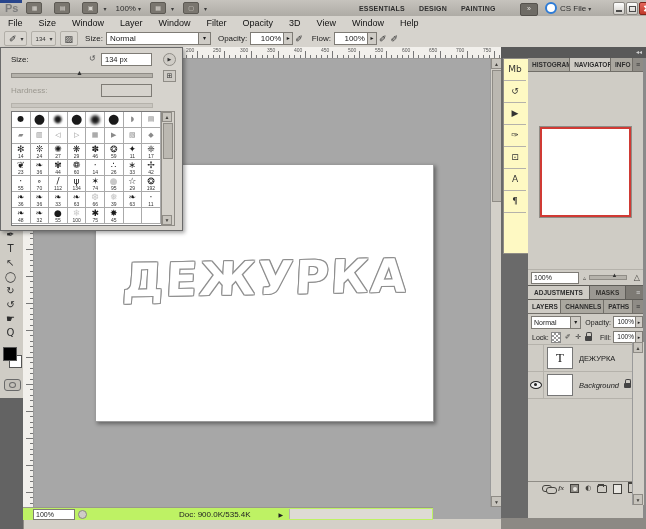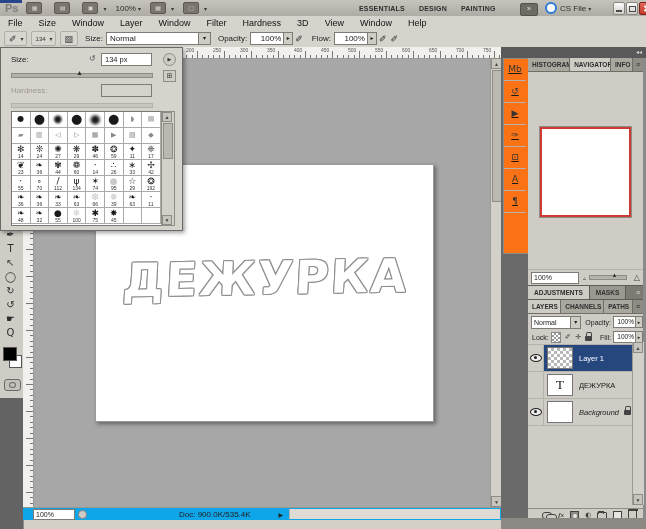--- a/index.html
+++ b/index.html
@@ -57,31 +57,31 @@
   .htick{position:absolute;bottom:0;width:1px;background:#777;}
   .vtick{position:absolute;right:0;height:1px;background:#777;}
   .hlabel{position:absolute;top:0;font-size:5px;color:#555;}
   .canvas-area{left:10px;top:11px;width:457px;height:449px;overflow:hidden;}
   .white-canvas{position:absolute;left:62px;top:106px;width:337px;height:256px;background:#fff;box-shadow:2px 2px 4px rgba(0,0,0,.4);border:1px solid #9a9a9a;}
   .canvas-word{position:absolute;left:12px;top:86px;width:315px;text-align:center;font-family:"DejaVu Sans",sans-serif;font-weight:bold;font-size:46px;letter-spacing:2px;color:#fff;transform:skewX(-4deg) rotate(-1deg);
     text-shadow:-1px -1px 0 #8f8f8f,1px -1px 0 #8f8f8f,-1px 1px 0 #8f8f8f,1px 1px 0 #8f8f8f,0 -1px 0 #8f8f8f,0 1px 0 #8f8f8f,-1px 0 0 #8f8f8f,1px 0 0 #8f8f8f;}
   .doc-vscroll{left:467px;top:11px;width:11px;height:449px;background:#d3d0c9;border-left:1px solid #9a9a9a;}
   .scroll-arrow{position:absolute;left:0;width:11px;height:11px;background:#c7c4bd;border:1px solid #8f8c86;font-size:5px;text-align:center;line-height:10px;color:#44423e;box-sizing:border-box;}
   .vthumb{position:absolute;left:1px;top:12px;width:8px;height:130px;background:#bbb8b1;border:1px solid #8f8c86;}
-  .status-bar{left:0;top:460px;width:478px;height:12px;background:#0ea5e9;border-top:1px solid #9a978f;display:flex;align-items:center;font-size:8px;}
+  .status-bar{left:0;top:460px;width:410px;height:12px;background:#bef264;border-top:1px solid #9a978f;display:flex;align-items:center;font-size:8px;}
   .status-zoom{width:38px;height:9px;background:#fff;border:1px solid #7e7b75;margin-left:10px;padding-left:2px;font-size:7px;line-height:9px;}
   .status-circ{width:7px;height:7px;border:1px solid #8a8782;border-radius:50%;margin-left:3px;background:#cfccc6;}
   .status-doc{margin-left:92px;font-size:8px;color:#222;}
   .status-play{margin-left:28px;font-size:6px;color:#222;}
   .status-rest{flex:1;height:10px;background:#dedbd5;border-left:1px solid #b5b2ab;margin-left:6px;margin-right:1px;}
   
   .dock-darkcol{left:501px;top:47px;width:27px;height:482px;background:#6a6a6a;}
   .dock-right-edge{left:643px;top:47px;width:3px;height:482px;background:#8a8a8a;}
   .dock-header{left:501px;top:47px;width:145px;height:11px;background:#595959;color:#cfcfcf;font-size:6px;line-height:11px;text-align:right;padding-right:4px;box-sizing:border-box;}
-  .icon-strip{left:503px;top:58px;width:24px;height:194px;background:#f97316;border:1px solid #8f8c86;text-decoration:underline;}
+  .icon-strip{left:503px;top:58px;width:24px;height:194px;background:#fef9c3;border:1px solid #8f8c86;}
   .strip-btn{width:22px;height:21px;border-bottom:1px solid #b5b2ab;text-align:center;line-height:21px;font-size:9px;color:#333;font-family:"DejaVu Sans",sans-serif;}
   .panel-col{left:528px;top:58px;width:115px;height:471px;background:#cfccc5;}
   .tabbar{display:flex;height:13px;background:#8f8c86;border-bottom:1px solid #716e68;}
   .tab{font-size:6.5px;font-weight:bold;color:#2e2e2e;padding:0 4px;line-height:13px;background:#aaa79f;border-right:1px solid #716e68;white-space:nowrap;overflow:hidden;}
   .tab.active{background:#cfccc5;}
   .tab-menu{margin-left:auto;color:#2e2e2e;font-size:7px;line-height:13px;padding:0 3px;}
   .nav-body{position:relative;height:197px;background:#cfccc5;}
   .nav-preview{position:absolute;left:12px;top:55px;width:87px;height:86px;background:#fff;border:2px solid #d03a34;outline:1px solid #8f8c86;}
   .nav-zoomrow{display:flex;align-items:center;height:15px;background:#cfccc5;border-top:1px solid #b5b2ab;}
   .nav-zoomfield{width:44px;height:10px;background:#fff;border:1px solid #7e7b75;font-size:7px;line-height:10px;padding-left:2px;margin-left:3px;}
@@ -206,21 +206,21 @@
   </div>
   <div class="abs title-sliver"></div>
 
   <div class="abs menu-bar" id="menu-bar">
       <div class="menu-item">File</div>
       <div class="menu-item">Size</div>
       <div class="menu-item">Window</div>
       <div class="menu-item">Layer</div>
       <div class="menu-item">Window</div>
       <div class="menu-item">Filter</div>
-      <div class="menu-item">Hardness</div>
+      <div class="menu-item">Opacity</div>
       <div class="menu-item">3D</div>
       <div class="menu-item">View</div>
       <div class="menu-item">Window</div>
       <div class="menu-item">Help</div>
     </div>
 
   <div class="abs options-bar">
     <div class="opt-group">
       <span class="opt-icon">✐</span>
       <span class="dd-arrow">▾</span>
@@ -540,27 +540,20 @@
       <span class="lock-icon">✐</span>
       <span class="lock-icon">✛</span>
       <span class="padlock"></span>
       <span style="margin-left:8px;">Fill:</span>
       <div class="mini-spin">
         <div class="mini-box">100%</div>
         <div class="mini-arrow">▸</div>
       </div>
     </div>
     <div class="layer-list">
-      <div class="layer-row selected">
-        <div class="eye-cell" style="background:#cfccc5;">
-            <span class="eye"></span>
-          </div>
-        <div class="thumb-cell thumb-checker"></div>
-        <span class="layer-name">Layer 1</span>
-      </div>
       <div class="layer-row">
         <div class="eye-cell"></div>
         <div class="thumb-cell">
             <span class="thumb-T">T</span>
           </div>
         <span class="layer-name">ДЕЖУРКА</span>
       </div>
       <div class="layer-row">
         <div class="eye-cell">
             <span class="eye"></span>

